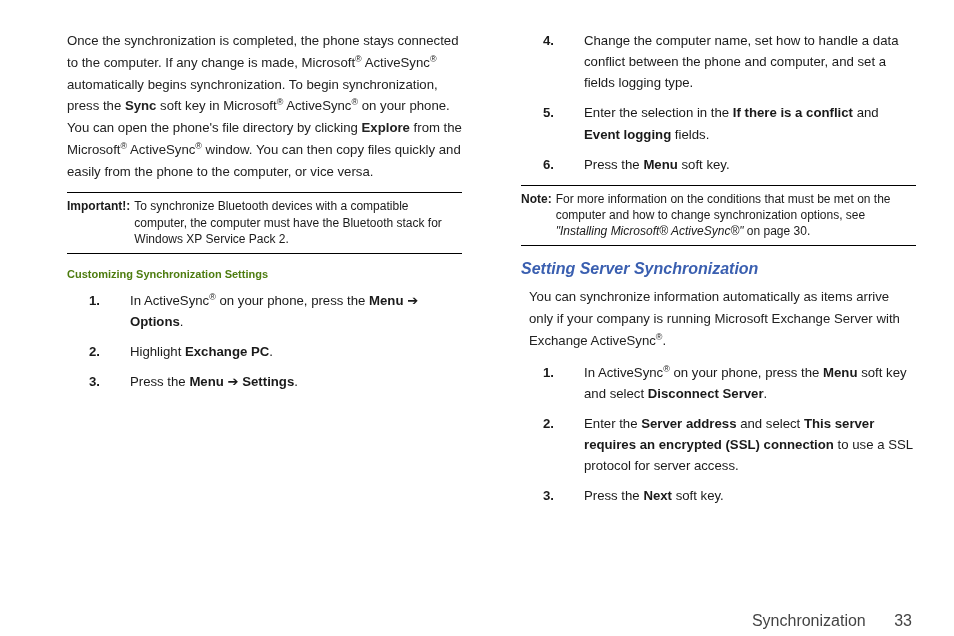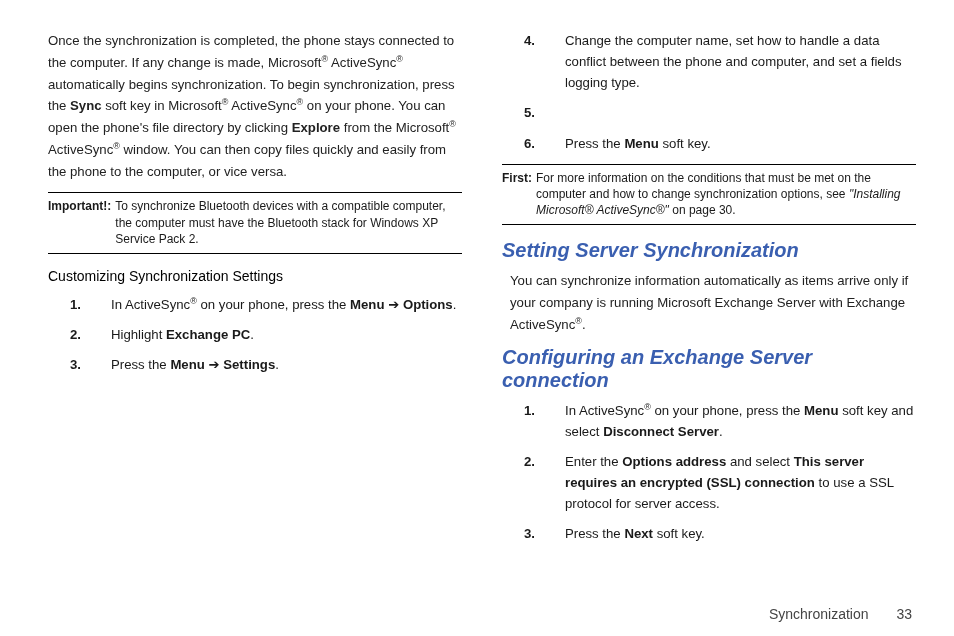--- a/index.html
+++ b/index.html
@@ -13,20 +13,21 @@
     padding: 30px 38px 20px 48px;
   }
   .columns {
     display: flex;
     gap: 40px;
     height: 560px;
   }
   .col {
     flex: 1;
     min-width: 0;
+    margin-left: 19px;
   }
   p.body {
     font-size: 13.2px;
     line-height: 1.65;
     margin-bottom: 10px;
     font-family: Arial, Helvetica, sans-serif;
     color: #222;
     font-stretch: condensed;
   }
   p.body.indent { margin-left: 8px; }
@@ -42,31 +43,31 @@
     line-height: 1.35;
     font-stretch: condensed;
   }
   .note-label {
     font-weight: 700;
     white-space: nowrap;
     margin-right: 4px;
   }
   .note-text { flex: 1; }
   .h2-blue {
-    color: #000000;
-    font-weight: 400;
-    font-size: 14px;
+    color: #4d7c0f;
+    font-weight: 700;
+    font-size: 11px;
     margin: 6px 0 10px 0;
     font-family: Arial, Helvetica, sans-serif;
   }
   .h3-blue-italic {
     color: #3a5fb0;
     font-weight: 700;
     font-style: italic;
-    font-size: 20px;
+    font-size: 16px;
     margin: 6px 0 8px 0;
     font-family: Arial, Helvetica, sans-serif;
   }
   ol.steps {
     list-style: none;
     margin: 0 0 10px 0;
   }
   ol.steps li {
     font-size: 13.2px;
     line-height: 1.6;
@@ -79,23 +80,23 @@
     min-width: 38px;
     text-align: left;
     margin-left: 22px;
     margin-right: 3px;
   }
   ol.steps li .txt { flex: 1; }
   .arrow { font-family: Arial, sans-serif; }
   .italic { font-style: italic; }
   .footer {
     position: absolute;
-    bottom: 14px;
+    bottom: 6px;
     right: 42px;
-    font-size: 14px;
+    font-size: 16px;
     color: #444;
     font-stretch: condensed;
   }
   .footer .pg { margin-left: 24px; }
 </style>
 </head>
 <body>
 
 <div class="columns">
 
@@ -128,44 +129,44 @@
   </div>
 
   <div class="col">
     <ol class="steps">
         <li>
           <span class="num">4.</span>
           <span class="txt">Change the computer name, set how to handle a data conflict between the phone and computer, and set a fields logging type.</span>
         </li>
         <li>
           <span class="num">5.</span>
+          <span class="txt">Enter the selection in the <span class="bold">If there is a conflict</span> and <span class="bold">Event logging</span> fields.</span>
         </li>
         <li>
           <span class="num">6.</span>
           <span class="txt">Press the <span class="bold">Menu</span> soft key.</span>
         </li>
       </ol>
 
     <div class="note-box">
-      <span class="note-label">First:</span>
+      <span class="note-label">Note:</span>
       <span class="note-text">For more information on the conditions that must be met on the computer and how to change synchronization options, see <span class="italic">"Installing Microsoft® ActiveSync®"</span> on page 30.</span>
     </div>
 
     <div class="h3-blue-italic">Setting Server Synchronization</div>
     <p class="body indent">You can synchronize information automatically as items arrive only if your company is running Microsoft Exchange Server with Exchange ActiveSync<sup>®</sup>.</p>
 
-    <div class="h3-blue-italic">Configuring an Exchange Server connection</div>
     <ol class="steps">
         <li>
           <span class="num">1.</span>
           <span class="txt">In ActiveSync<sup>®</sup> on your phone, press the <span class="bold">Menu</span> soft key and select <span class="bold">Disconnect Server</span>.</span>
         </li>
         <li>
           <span class="num">2.</span>
-          <span class="txt">Enter the <span class="bold">Options address</span> and select <span class="bold">This server requires an encrypted (SSL) connection</span> to use a SSL protocol for server access.</span>
+          <span class="txt">Enter the <span class="bold">Server address</span> and select <span class="bold">This server requires an encrypted (SSL) connection</span> to use a SSL protocol for server access.</span>
         </li>
         <li>
           <span class="num">3.</span>
           <span class="txt">Press the <span class="bold">Next</span> soft key.</span>
         </li>
       </ol>
   </div>
 
 </div>
 

